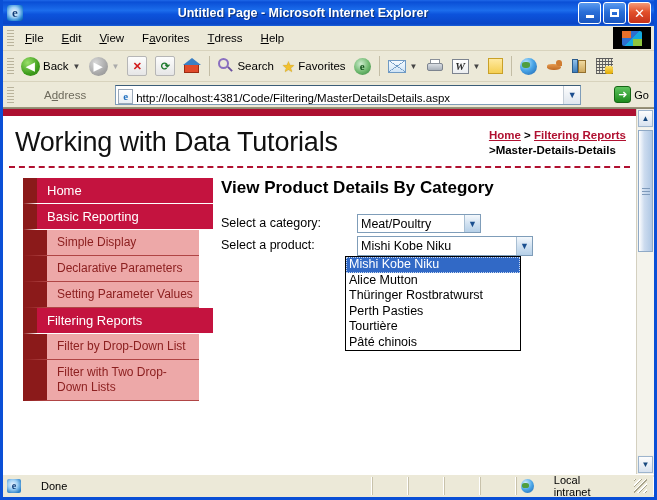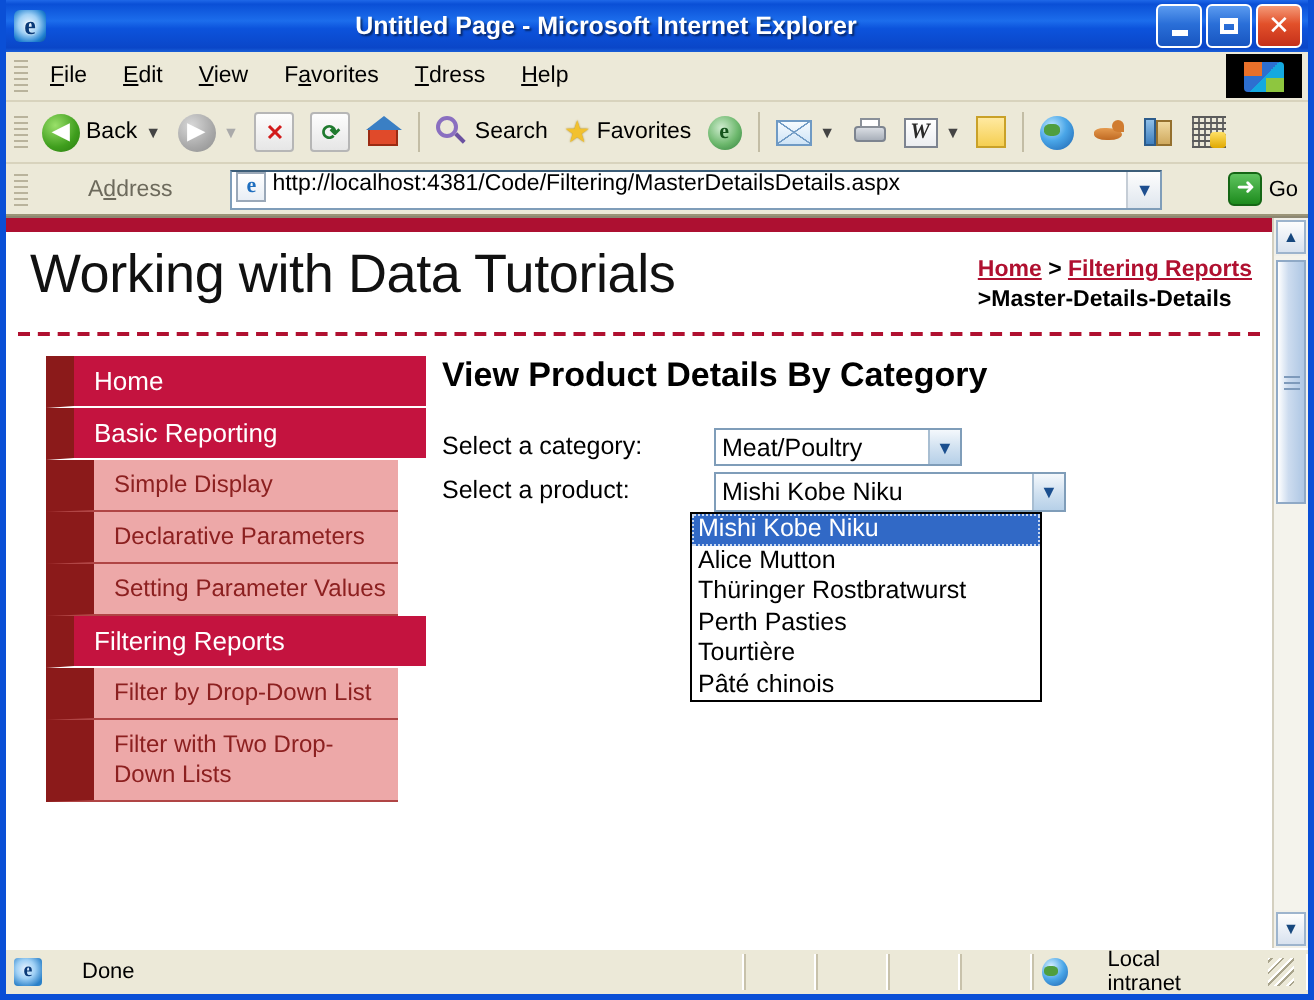--- a/index.html
+++ b/index.html
@@ -129,42 +129,42 @@
   .messenger::after{content:"";position:absolute;right:0;bottom:0;width:8px;height:8px;
     background:linear-gradient(#ffe066,#e0a800);border-radius:2px;}
   
   .addrbar{
     height:25px;flex:0 0 25px;background:#ece9d8;display:flex;align-items:center;
     border-bottom:1px solid #9a9478;padding-right:2px;gap:25px;
   }
   .addr-label{font-size:11.5px;color:#6d6a5c;margin:0 4px 0 2px;white-space:nowrap;}
   .addr-field{
     flex:1;height:20px;background:#fff;border:1px solid #7f9db9;border-top-color:#3c5d78;
-    display:flex;align-items:flex-start;padding:0 0 0 2px;box-sizing:border-box;min-width:0;
+    display:flex;align-items:flex-end;padding:0 0 0 2px;box-sizing:border-box;min-width:0;
   }
   .addr-ic{width:15px;height:15px;flex:0 0 15px;margin-right:3px;position:relative;
     background:linear-gradient(#fff,#e8eef5);border:1px solid #9aa8b8;box-sizing:border-box;}
   .addr-ic::after{content:"e";position:absolute;inset:0;text-align:center;line-height:13px;
     font-family:"Liberation Serif",serif;font-weight:bold;font-size:11px;color:#1f6fbf;}
   .addr-url{flex:1;font-size:11.5px;color:#000;white-space:nowrap;overflow:hidden;}
   .addr-drop{
     width:16px;height:18px;flex:0 0 16px;background:linear-gradient(#fdfdfd,#dfe6ee);
     border-left:1px solid #c5cdd6;display:flex;align-items:center;justify-content:center;
     color:#1d4e8f;font-size:9px;cursor:pointer;
   }
   .go-btn{display:flex;align-items:center;gap:3px;margin-left:5px;cursor:pointer;padding:1px 3px;}
   .go-ic{width:17px;height:17px;border-radius:3px;background:linear-gradient(#5fc45f,#1d8b1d);
     border:1px solid #156615;display:flex;align-items:center;justify-content:center;
     color:#fff;font-size:11px;line-height:1;box-sizing:border-box;}
   .go-tx{font-size:11px;color:#000;}
   
   .viewport{flex:1;display:flex;background:#fff;overflow:hidden;position:relative;border-top:1px solid #8d8872;}
   .page{flex:1;background:#fff;overflow:hidden;position:relative;}
   .topbar{height:7px;background:#ad1031;}
-  .hdr{display:flex;align-items:flex-start;padding:6px 10px 4px 12px;gap:10px;}
+  .hdr{display:flex;align-items:flex-end;padding:6px 10px 4px 12px;gap:10px;}
   .hdr h1{
     margin:0;font-size:27px;font-weight:normal;color:#111;letter-spacing:-.2px;
     font-family:"Liberation Sans",sans-serif;flex:1;white-space:nowrap;
   }
   .crumbs{font-size:11.5px;font-weight:bold;color:#000;line-height:15px;text-align:left;padding-top:6px;white-space:nowrap;}
   .crumbs a{color:#b01030;text-decoration:underline;cursor:pointer;}
   .crumb-sep{color:#000;}
   .dashline{border-top:2px dashed #b01030;margin:4px 6px 0 6px;}
   .body-row{display:flex;gap:0;padding-top:10px;}
   

